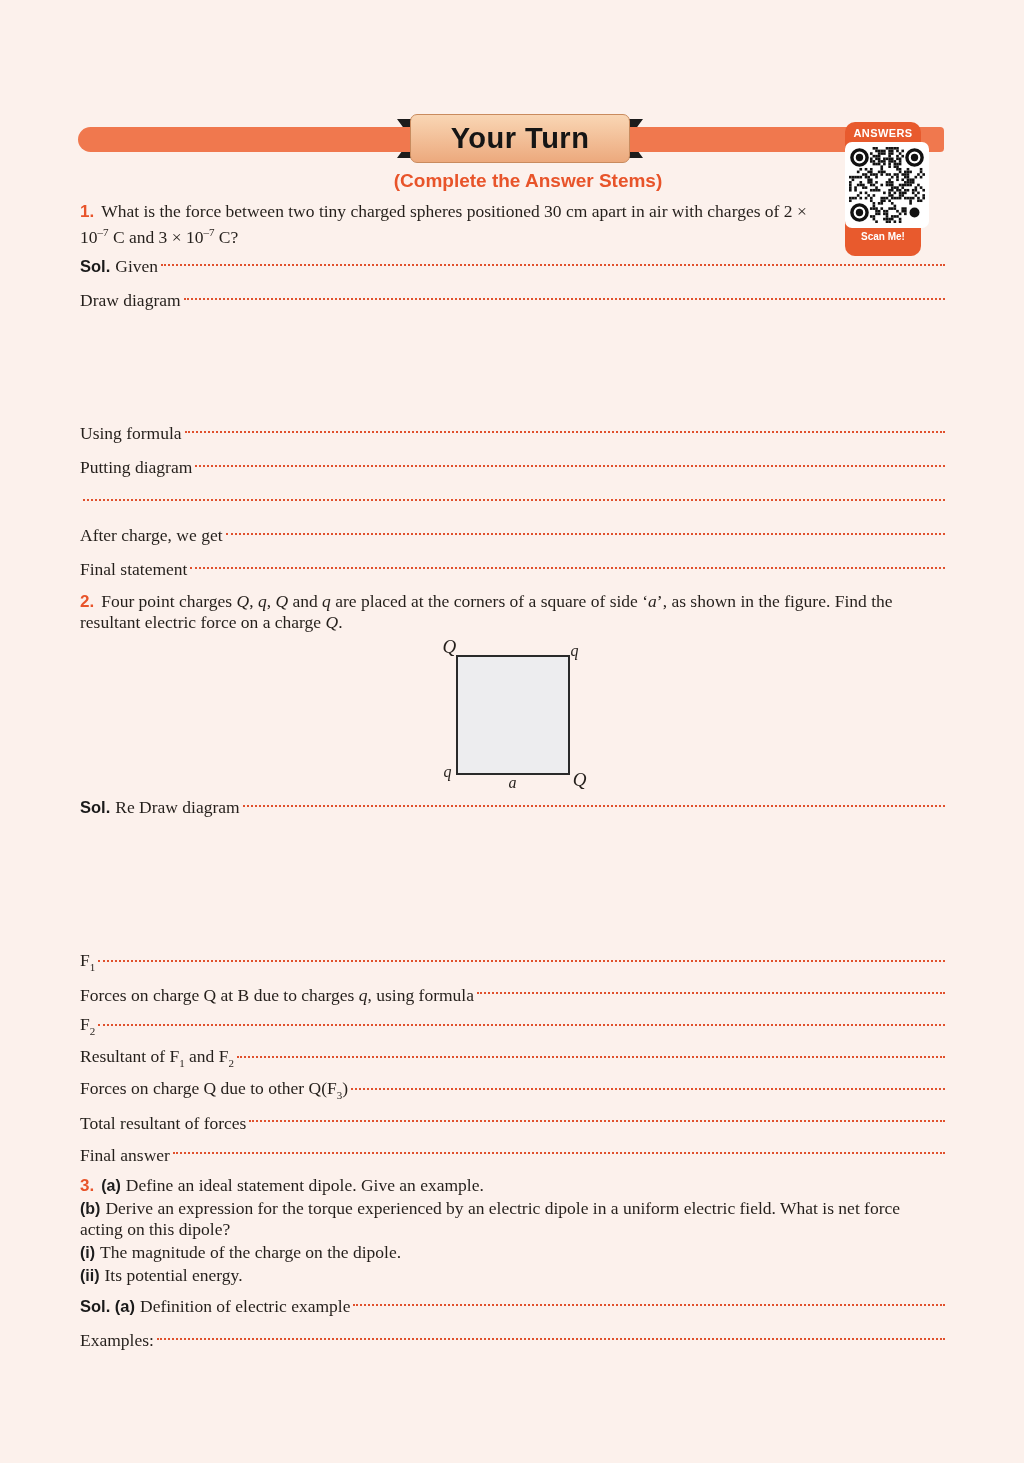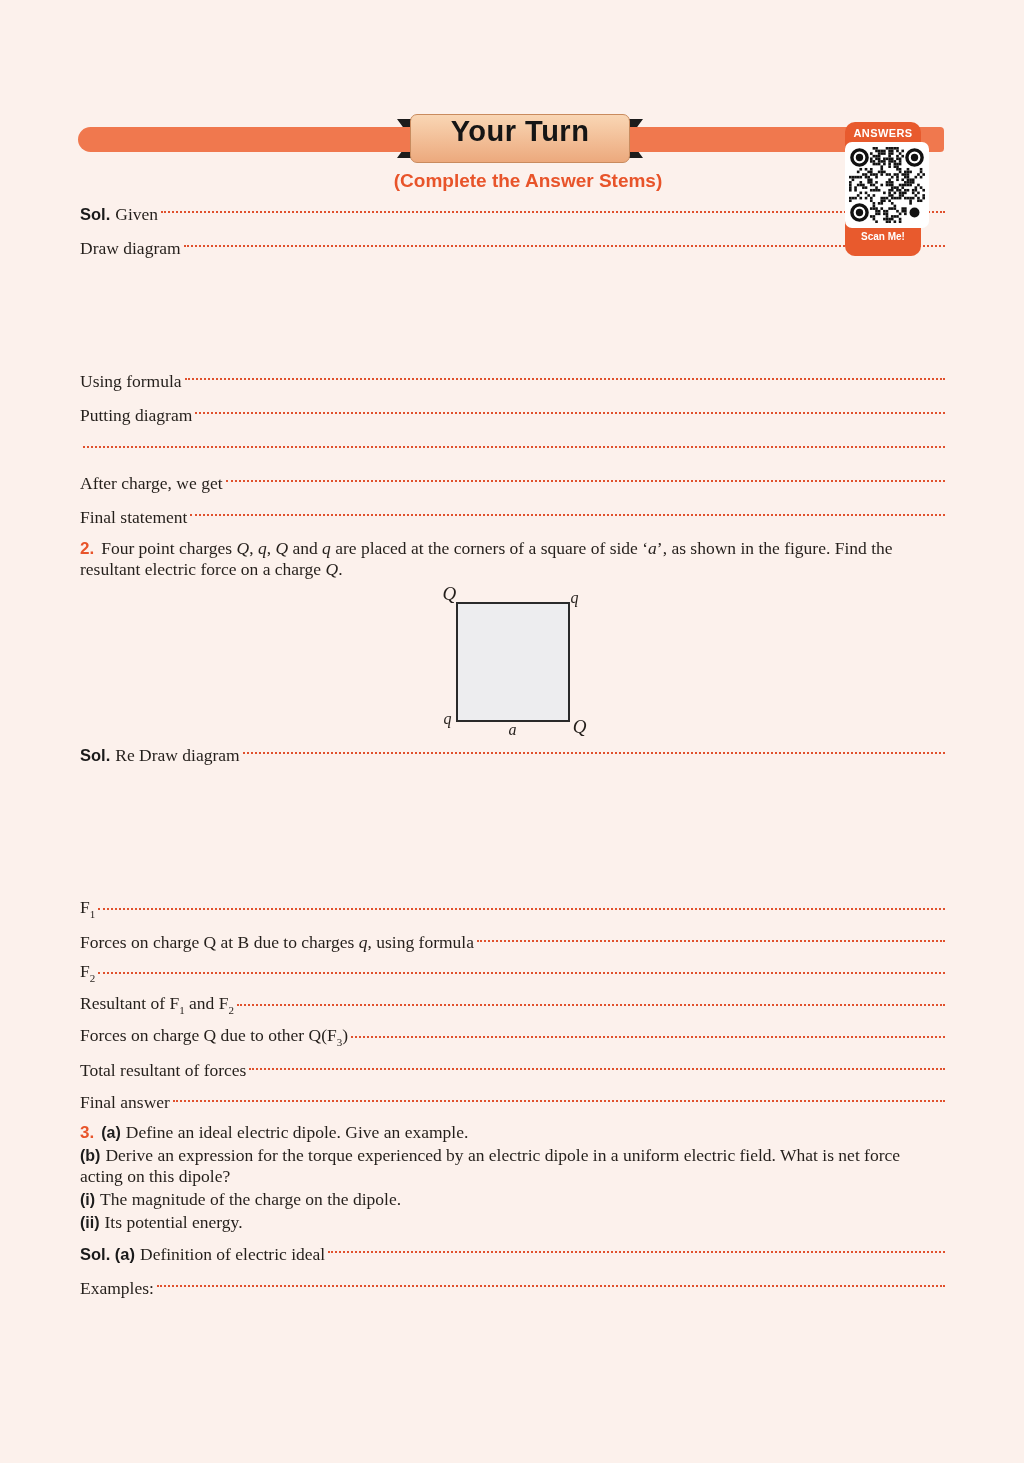--- a/index.html
+++ b/index.html
@@ -21,21 +21,21 @@
   .banner { position:absolute; left:410px; top:114px; width:220px; height:49px; }
   .notch {
     position:absolute; top:5px; bottom:5px; width:34px; background:#1C1C1C; z-index:1;
   }
   .notch-l { left:-13px; clip-path:polygon(0 0,100% 0,100% 100%,0 100%,42% 50%); }
   .notch-r { right:-13px; clip-path:polygon(0 0,100% 0,58% 50%,100% 100%,0 100%); }
   .banner-box {
     position:absolute; inset:0; z-index:3;
     background:linear-gradient(#F9D6B4,#ECA97D);
     border:1px solid #C98B5E; border-radius:7px;
-    display:flex; align-items:flex-start; justify-content:center;
+    display:flex; align-items:center; justify-content:center;
   }
   .banner-title {
     font-family:"Liberation Sans", sans-serif; font-weight:bold;
     font-size:29px; color:#151515; letter-spacing:0.5px;
   }
   .subtitle {
     position:absolute; top:170px; left:16px; width:1024px; text-align:center;
     font-family:"Liberation Sans", sans-serif; font-weight:bold;
     font-size:19px; color:#E8542A; z-index:1;
   }
@@ -398,20 +398,21 @@
         </g>
       </svg>
     </div>
     <div class="qr-scan">Scan Me!</div>
   </div>
 
   <div class="subtitle">(Complete the Answer Stems)</div>
 
   <div class="content">
 
+    <p class="q-para q1-para"><span class="qnum">1.</span><span>What is the force between two tiny charged spheres positioned 30 cm apart in air with charges of 2 × 10<sup>–7</sup> C and 3 × 10<sup>–7</sup> C?</span></p>
 
     <div class="stem-row">
       <span class="stem-prefix">Sol.</span>
       <span class="stem-label">Given</span>
       <span class="dots"></span>
     </div>
     <div class="stem-row">
       <span class="stem-label">Draw diagram</span>
       <span class="dots"></span>
     </div>
@@ -481,31 +482,31 @@
     <div class="stem-row tight">
       <span class="stem-label">Total resultant of forces</span>
       <span class="dots"></span>
     </div>
     <div class="stem-row tight">
       <span class="stem-label">Final answer</span>
       <span class="dots"></span>
     </div>
 
     <div class="q3-block">
-      <p class="q-para3"><span class="qnum">3.</span><span class="ptag">(a)</span><span>Define an ideal electric dipole. Give an example.</span></p>
+      <p class="q-para3"><span class="qnum">3.</span><span class="ptag">(a)</span><span>Define an ideal statement dipole. Give an example.</span></p>
       <p class="q-para3"><span class="ptag">(b)</span><span>Derive an expression for the torque experienced by an electric dipole in a uniform electric field. What is net force acting on this dipole?</span></p>
       <p class="q-para3"><span class="ptag">(i)</span><span>The magnitude of the charge on the dipole.</span></p>
       <p class="q-para3"><span class="ptag">(ii)</span><span>Its potential energy.</span></p>
     </div>
 
     <div style="height:6px"></div>
 
     <div class="stem-row">
       <span class="stem-prefix">Sol. (a)</span>
-      <span class="stem-label">Definition of electric ideal</span>
+      <span class="stem-label">Definition of electric example</span>
       <span class="dots"></span>
     </div>
     <div class="stem-row">
       <span class="stem-label">Examples:</span>
       <span class="dots"></span>
     </div>
 
   </div>
 </div>
 

